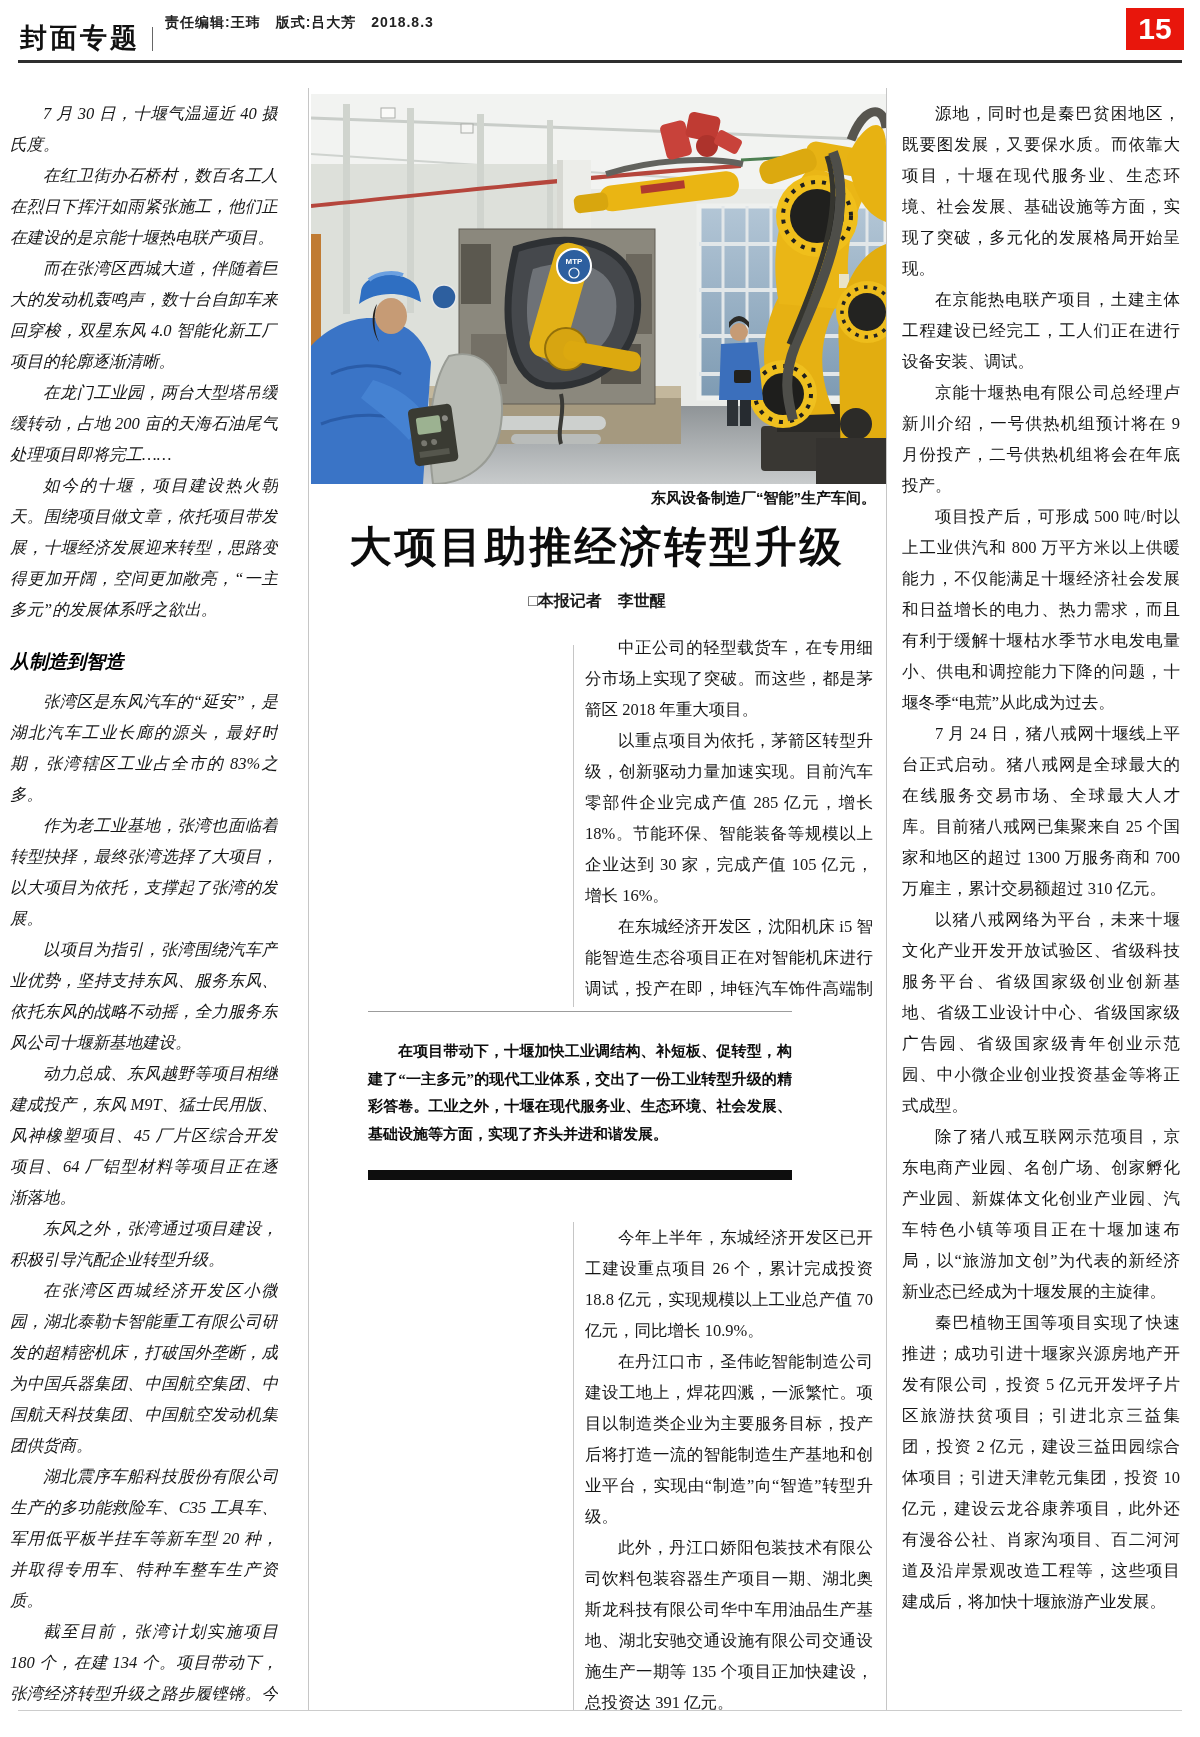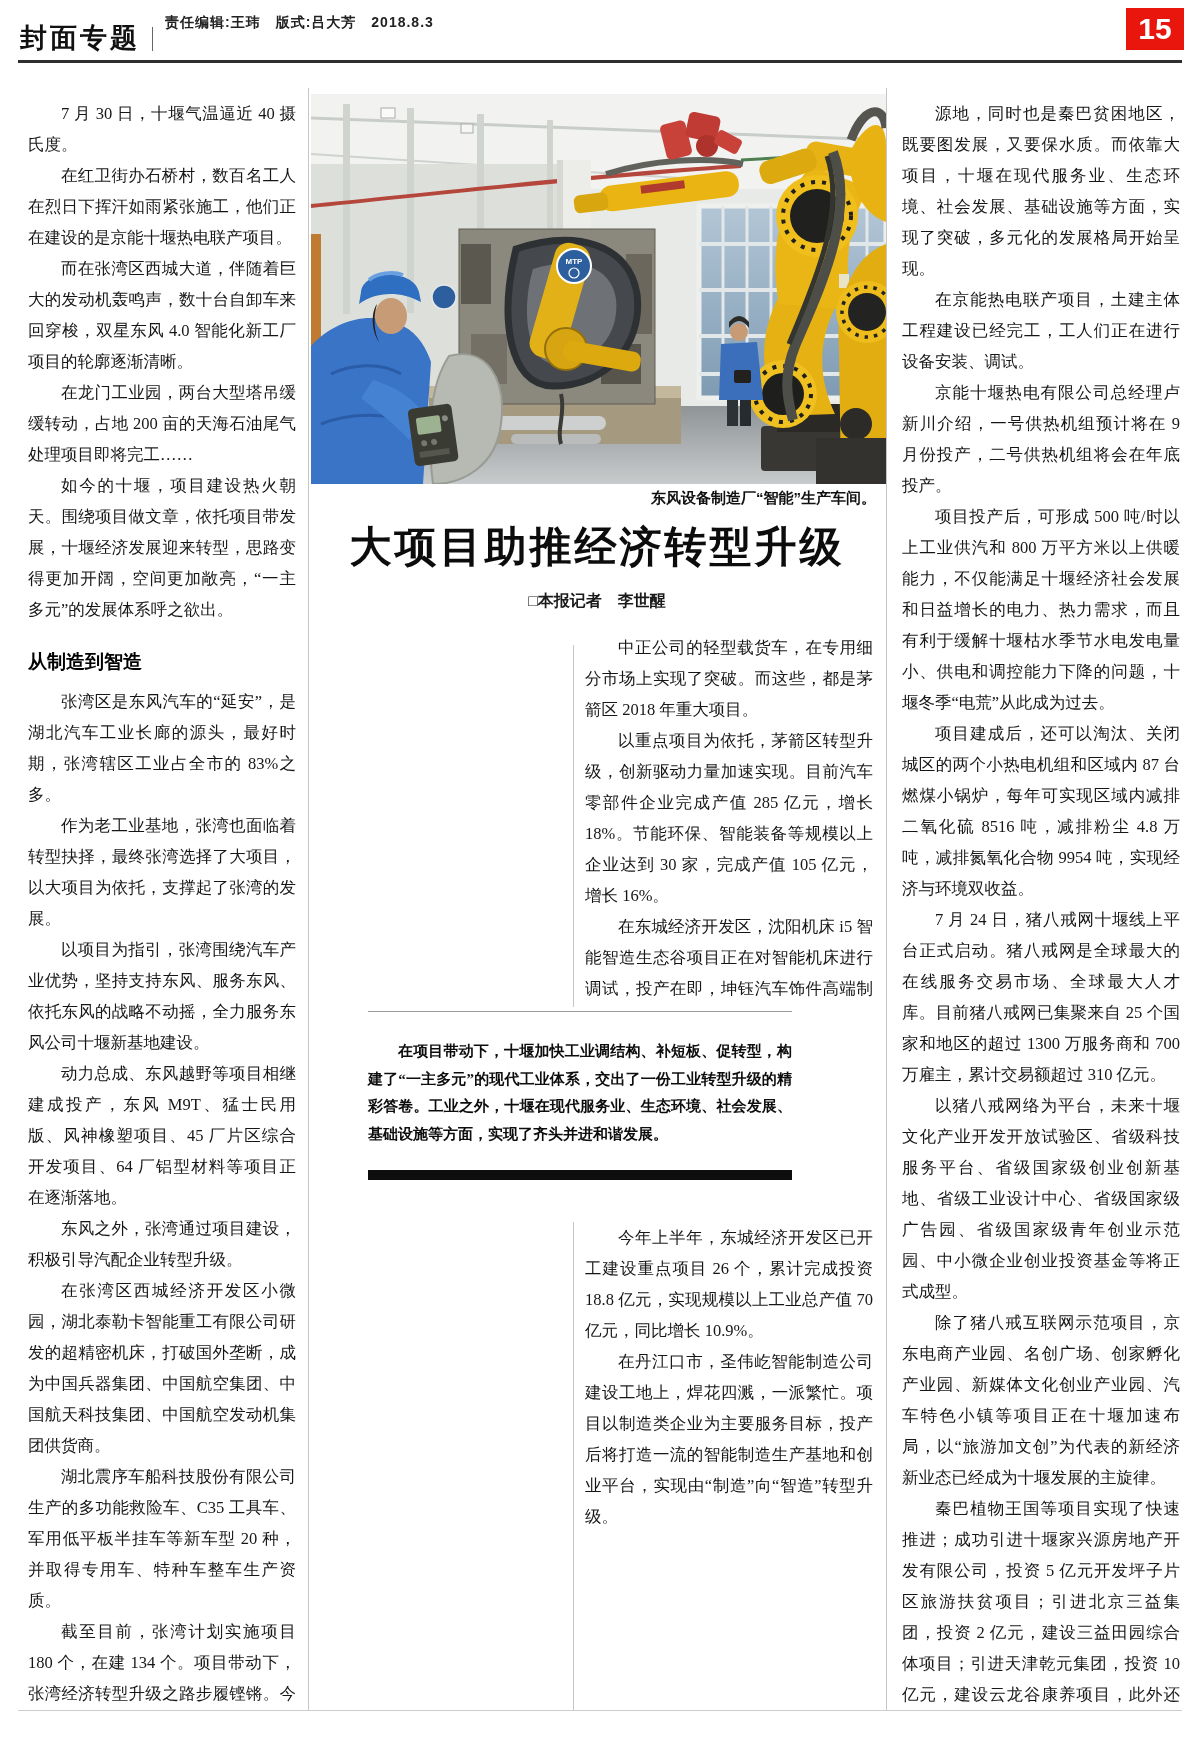--- a/index.html
+++ b/index.html
@@ -35,21 +35,21 @@
   #headline{position:absolute;left:308px;top:521px;width:578px;text-align:center;
     font-size:42px;font-weight:bold;letter-spacing:3px;color:#0c0c0c;line-height:1.25;}
   #byline{position:absolute;left:308px;top:591px;width:578px;text-align:center;
     font-family:"Liberation Sans","DejaVu Sans",sans-serif;font-size:16px;font-weight:bold;color:#1a1a1a;}
 
   
   .col{position:absolute;text-align:justify;font-size:16.5px;line-height:31px;color:#161616;overflow:hidden;}
   .col p{margin:0;text-indent:2em;}
   .col .subhead{font-family:"Liberation Sans","DejaVu Sans",sans-serif;font-size:19px;font-weight:bold;
     color:#000;margin:26px 0 12px 0;text-indent:0;line-height:1.2;}
-  #col-left{left:28px;top:98px;width:268px;height:1612px;}
+  #col-left{left:10px;top:98px;width:268px;height:1612px;font-style:italic;}
   #col-right{left:902px;top:98px;width:278px;height:1612px;}
   #col-mid-top{left:585px;top:632px;width:288px;height:378px;}
   #col-mid-bottom{left:585px;top:1222px;width:288px;height:488px;}
 
   
   #pull-quote{position:absolute;left:368px;top:1011px;width:424px;border-top:1px solid #9c9c9c;}
   #pull-quote p{margin:26px 0 0 0;font-size:15px;font-weight:bold;line-height:27.5px;
     text-align:justify;text-indent:2em;color:#0d0d0d;}
   #pull-quote-bar{position:absolute;left:368px;top:1170px;width:424px;height:10px;background:#0e0e0e;}
 </style>
@@ -263,27 +263,27 @@
     <p class="para">截至目前，张湾计划实施项目 180 个，在建 134 个。项目带动下，张湾经济转型升级之路步履铿锵。今年 1-6 月，张湾完成产值 336.8 亿元，增长 10%。</p>
   </div>
 <div class="col" id="col-mid-top">
     <p class="para">中正公司的轻型载货车，在专用细分市场上实现了突破。而这些，都是茅箭区 2018 年重大项目。</p>
     <p class="para">以重点项目为依托，茅箭区转型升级，创新驱动力量加速实现。目前汽车零部件企业完成产值 285 亿元，增长 18%。节能环保、智能装备等规模以上企业达到 30 家，完成产值 105 亿元，增长 16%。</p>
     <p class="para">在东城经济开发区，沈阳机床 i5 智能智造生态谷项目正在对智能机床进行调试，投产在即，坤钰汽车饰件高端制造项目也即将交付使用。</p>
   </div>
 <div class="col" id="col-mid-bottom">
     <p class="para">今年上半年，东城经济开发区已开工建设重点项目 26 个，累计完成投资 18.8 亿元，实现规模以上工业总产值 70 亿元，同比增长 10.9%。</p>
     <p class="para">在丹江口市，圣伟屹智能制造公司建设工地上，焊花四溅，一派繁忙。项目以制造类企业为主要服务目标，投产后将打造一流的智能制造生产基地和创业平台，实现由“制造”向“智造”转型升级。</p>
+    <p class="para">此外，丹江口娇阳包装技术有限公司饮料包装容器生产项目一期、湖北奥斯龙科技有限公司华中车用油品生产基地、湖北安驰交通设施有限公司交通设施生产一期等 135 个项目正加快建设，总投资达 391 亿元。</p>
   </div>
 <div class="col" id="col-right">
     <p class="para">源地，同时也是秦巴贫困地区，既要图发展，又要保水质。而依靠大项目，十堰在现代服务业、生态环境、社会发展、基础设施等方面，实现了突破，多元化的发展格局开始呈现。</p>
     <p class="para">在京能热电联产项目，土建主体工程建设已经完工，工人们正在进行设备安装、调试。</p>
     <p class="para">京能十堰热电有限公司总经理卢新川介绍，一号供热机组预计将在 9 月份投产，二号供热机组将会在年底投产。</p>
     <p class="para">项目投产后，可形成 500 吨/时以上工业供汽和 800 万平方米以上供暖能力，不仅能满足十堰经济社会发展和日益增长的电力、热力需求，而且有利于缓解十堰枯水季节水电发电量小、供电和调控能力下降的问题，十堰冬季“电荒”从此成为过去。</p>
-    <p class="para">项目建成后，还可以淘汰、关闭城区的两个小热电机组和区域内 87 台燃煤小锅炉，每年可实现区域内减排二氧化硫 8516 吨，减排粉尘 4.8 万吨，减排氮氧化合物 9954 吨，实现经济与环境双收益。</p>
     <p class="para">7 月 24 日，猪八戒网十堰线上平台正式启动。猪八戒网是全球最大的在线服务交易市场、全球最大人才库。目前猪八戒网已集聚来自 25 个国家和地区的超过 1300 万服务商和 700 万雇主，累计交易额超过 310 亿元。</p>
     <p class="para">以猪八戒网络为平台，未来十堰文化产业开发开放试验区、省级科技服务平台、省级国家级创业创新基地、省级工业设计中心、省级国家级广告园、省级国家级青年创业示范园、中小微企业创业投资基金等将正式成型。</p>
     <p class="para">除了猪八戒互联网示范项目，京东电商产业园、名创广场、创家孵化产业园、新媒体文化创业产业园、汽车特色小镇等项目正在十堰加速布局，以“旅游加文创”为代表的新经济新业态已经成为十堰发展的主旋律。</p>
     <p class="para">秦巴植物王国等项目实现了快速推进；成功引进十堰家兴源房地产开发有限公司，投资 5 亿元开发坪子片区旅游扶贫项目；引进北京三益集团，投资 2 亿元，建设三益田园综合体项目；引进天津乾元集团，投资 10 亿元，建设云龙谷康养项目，此外还有漫谷公社、肖家沟项目、百二河河道及沿岸景观改造工程等，这些项目建成后，将加快十堰旅游产业发展。</p>
   </div>
 
 <div id="pull-quote">
   <p>在项目带动下，十堰加快工业调结构、补短板、促转型，构建了“一主多元”的现代工业体系，交出了一份工业转型升级的精彩答卷。工业之外，十堰在现代服务业、生态环境、社会发展、基础设施等方面，实现了齐头并进和谐发展。</p>
 </div>
 <div id="pull-quote-bar"></div>

